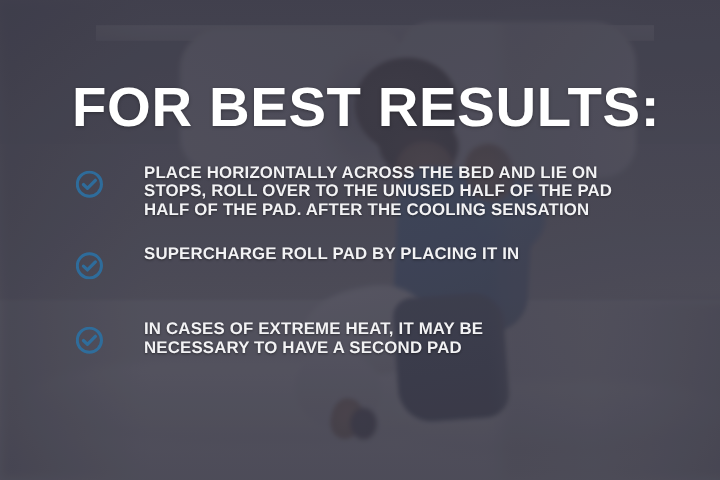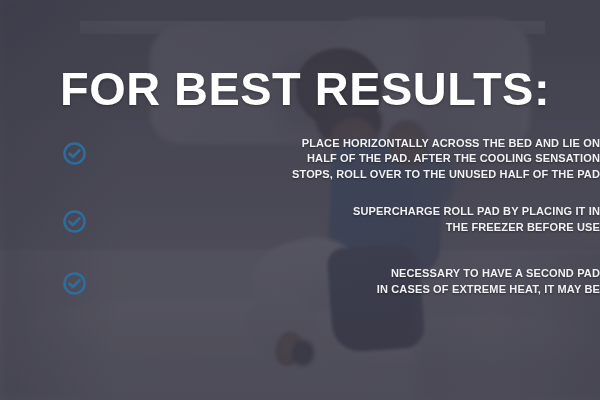--- a/index.html
+++ b/index.html
@@ -257,29 +257,28 @@
   .bullet-icon {
     position: absolute;
     left: 63px;
     top: 6px;
     width: 23px;
     height: 23px;
   }
   .bullet-icon svg { display: block; }
   .bullet-text {
     margin: 0;
-    padding-left: 48px;
+    padding-left: 120px;
     color: #f2f2f4;
     font-family: "Liberation Sans", sans-serif;
     font-weight: bold;
-    font-size: 11px;
+    font-size: 14px;
     line-height: 15.4px;
     letter-spacing: 0.15px;
     text-shadow: 0 1px 2px rgba(0,0,0,.45);
-    text-align: right;
   }
   .bullet-text span { display: block; white-space: nowrap; }
 </style>
 </head>
 <body>
 
 <div id="frame">
 
   <div class="photo">
     <div class="wall"></div>
@@ -318,46 +317,45 @@
 
       <div class="bullet">
         <span class="bullet-icon">
           <svg width="23" height="23" viewBox="0 0 24 24">
             <circle cx="12" cy="12" r="10.5" fill="none" stroke="#2d6f9f" stroke-width="2.6" opacity="0.95"></circle>
             <path d="M6.8 12.3 L10.3 15.6 L17.2 8.6" fill="none" stroke="#2d6f9f" stroke-width="2.8" stroke-linecap="round" stroke-linejoin="round" opacity="0.95"></path>
           </svg>
         </span>
         <p class="bullet-text">
           <span>PLACE HORIZONTALLY ACROSS THE BED AND LIE ON</span>
+          <span>STOPS, ROLL OVER TO THE UNUSED HALF OF THE PAD</span>
           <span>HALF OF THE PAD. AFTER THE COOLING SENSATION</span>
-          <span>STOPS, ROLL OVER TO THE UNUSED HALF OF THE PAD</span>
         </p>
       </div>
 
       <div class="bullet">
         <span class="bullet-icon">
           <svg width="23" height="23" viewBox="0 0 24 24">
             <circle cx="12" cy="12" r="10.5" fill="none" stroke="#2d6f9f" stroke-width="2.6" opacity="0.95"></circle>
             <path d="M6.8 12.3 L10.3 15.6 L17.2 8.6" fill="none" stroke="#2d6f9f" stroke-width="2.8" stroke-linecap="round" stroke-linejoin="round" opacity="0.95"></path>
           </svg>
         </span>
         <p class="bullet-text">
           <span>SUPERCHARGE ROLL PAD BY PLACING IT IN</span>
-          <span>THE FREEZER BEFORE USE</span>
         </p>
       </div>
 
       <div class="bullet">
         <span class="bullet-icon">
           <svg width="23" height="23" viewBox="0 0 24 24">
             <circle cx="12" cy="12" r="10.5" fill="none" stroke="#2d6f9f" stroke-width="2.6" opacity="0.95"></circle>
             <path d="M6.8 12.3 L10.3 15.6 L17.2 8.6" fill="none" stroke="#2d6f9f" stroke-width="2.8" stroke-linecap="round" stroke-linejoin="round" opacity="0.95"></path>
           </svg>
         </span>
         <p class="bullet-text">
+          <span>IN CASES OF EXTREME HEAT, IT MAY BE</span>
           <span>NECESSARY TO HAVE A SECOND PAD</span>
-          <span>IN CASES OF EXTREME HEAT, IT MAY BE</span>
         </p>
       </div>
 
     </div>
   </div>
 </div>
 
 </body></html>

